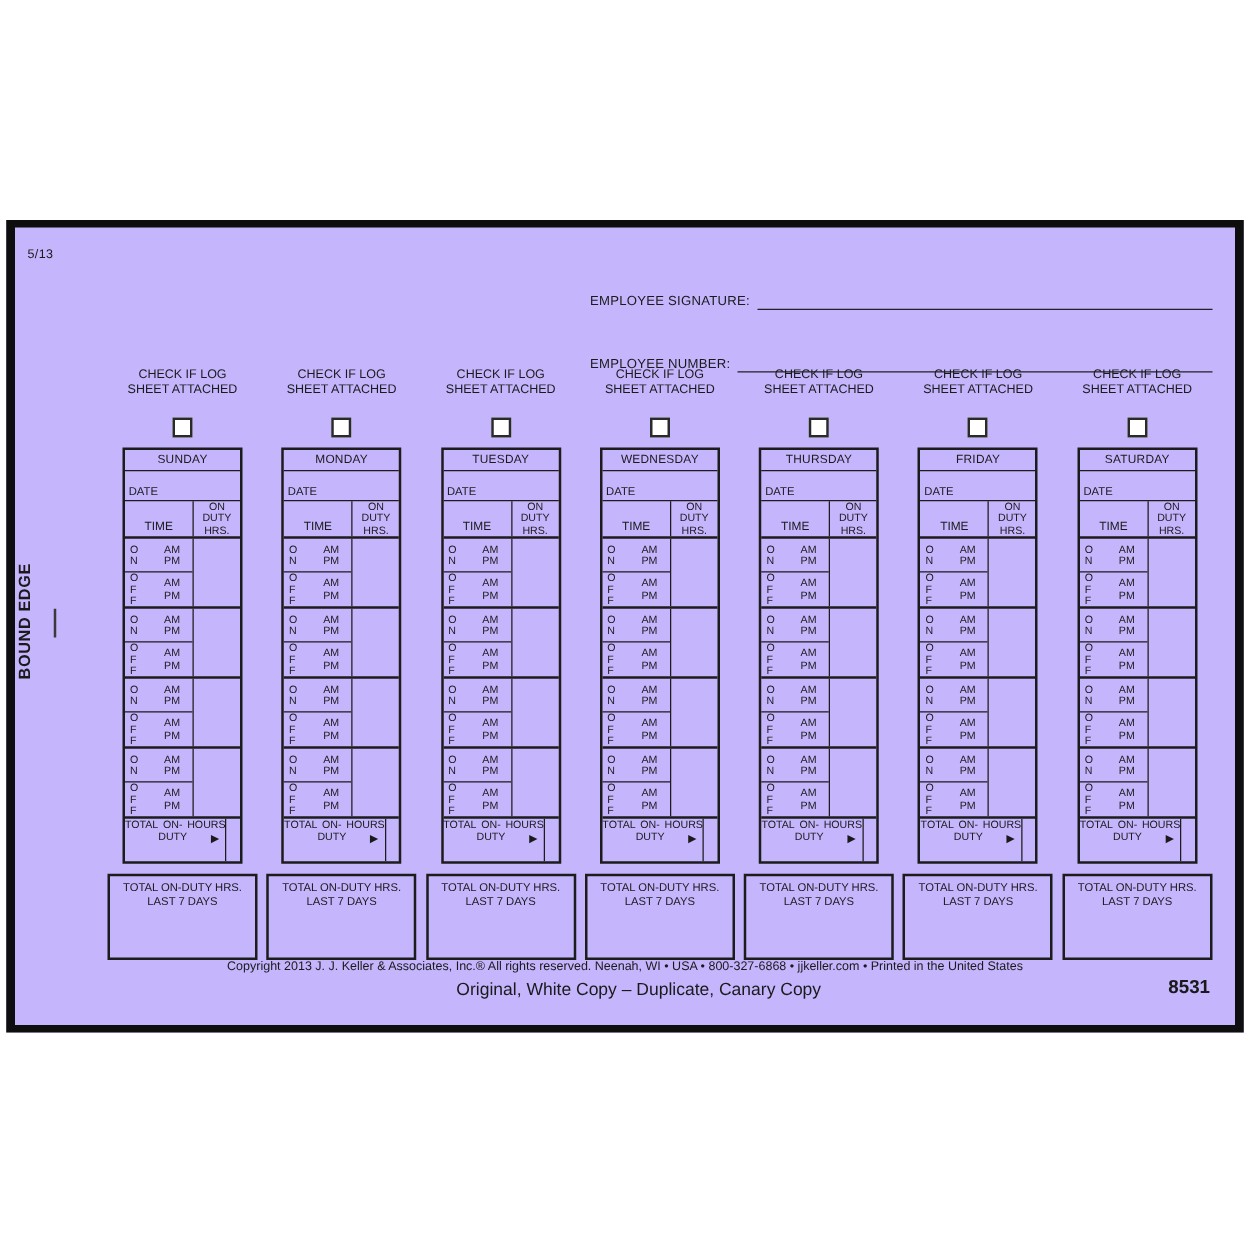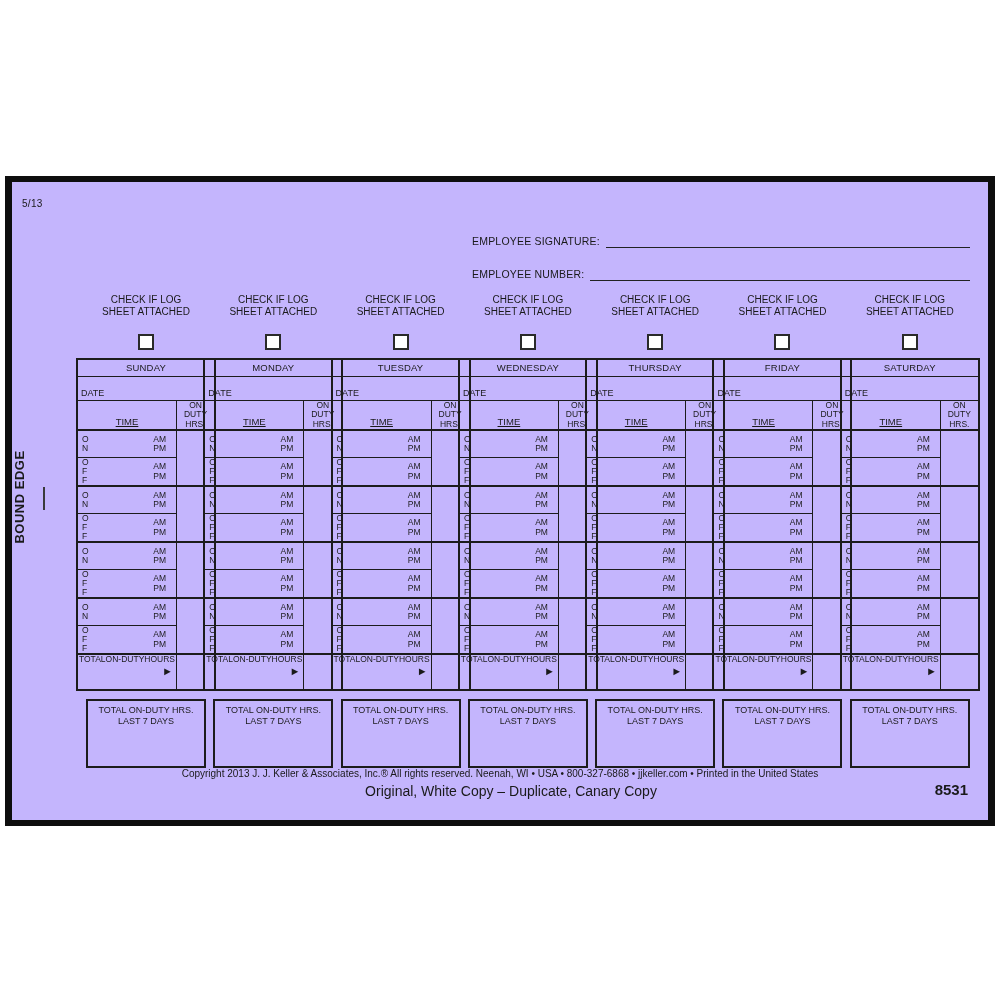--- a/index.html
+++ b/index.html
@@ -7,45 +7,45 @@
               font-family:"Liberation Sans","DejaVu Sans",sans-serif; color:#1a1a1a; }
 
   .form-page { position:absolute; left:5px; top:176px; width:990px; height:650px;
                border:6px solid #0e0e0e; border-left-width:7px; border-right-width:7px;
                background:#c4b5fd; }
 
   .edition { position:absolute; left:10px; top:16px; font-size:10px; letter-spacing:.3px; }
 
   
   .sig-block { position:absolute; left:460px; top:52px; width:498px; }
-  .sig-row { display:flex; align-items:flex-end; margin-bottom:19px; font-size:10.5px; letter-spacing:.2px; }
+  .sig-row { display:flex; align-items:flex-end; margin-bottom:36px; font-size:10.5px; letter-spacing:.2px; }
   .sig-label { white-space:nowrap; padding-bottom:1px; }
   .sig-line { flex:1; border-bottom:1.5px solid #222; height:14px; margin-left:6px; }
 
   
   .bound-edge { position:absolute; left:-43px; top:308px; width:100px; height:14px;
                 transform:rotate(-90deg); font-size:13px; font-weight:bold;
                 letter-spacing:.5px; text-align:center; white-space:nowrap; }
   .tick { position:absolute; left:31px; top:305px; width:2px; height:23px; background:#3a3a3a; }
 
   
   .columns { position:absolute; left:74px; top:112px; display:flex; gap:7.3px; }
   .day-col { width:120px; display:flex; flex-direction:column; align-items:center; }
   .check-label { text-align:center; font-size:10px; line-height:12px; height:24px; white-space:nowrap; }
   .checkbox { width:16px; height:16px; border:2px solid #2a2a2a; margin-top:16px; background:#fff; }
 
-  .day-table { margin-top:8px; width:140px; border:2px solid #1c1c1c; }
+  .day-table { margin-top:8px; width:96px; border:2px solid #1c1c1c; }
   .day-name { height:17px; line-height:16px; border-bottom:1px solid #1c1c1c;
               text-align:center; font-size:9.5px; letter-spacing:.2px; }
   .date-row { height:24px; border-bottom:1px solid #1c1c1c; position:relative; }
   .date-row span { position:absolute; left:3px; bottom:2px; font-size:9px; }
 
   .thead { display:flex; height:30px; border-bottom:2px solid #1c1c1c; }
   .time-head { flex:1; border-right:1px solid #1c1c1c; display:flex; align-items:flex-end;
-               justify-content:center; font-size:9.5px; padding-bottom:2px;text-decoration:underline; }
+               justify-content:center; font-size:9.5px; padding-bottom:2px; }
   .hrs-head { width:37px; display:flex; flex-direction:column; justify-content:center;
               text-align:center; font-size:8.5px; line-height:9.3px; }
 
   .pair { display:flex; border-bottom:2px solid #1c1c1c; }
   .pair-times { flex:1; border-right:1px solid #1c1c1c; }
   .trow { height:27px; display:flex; align-items:center; justify-content:space-between;
           padding:0 10px 0 4px; font-size:8.5px; line-height:9.3px; }
   .trow.on-row { border-bottom:1px solid #1c1c1c; }
   .vword { display:inline-block; width:1ch; word-break:break-all; }
   .ampm { text-align:right; }

